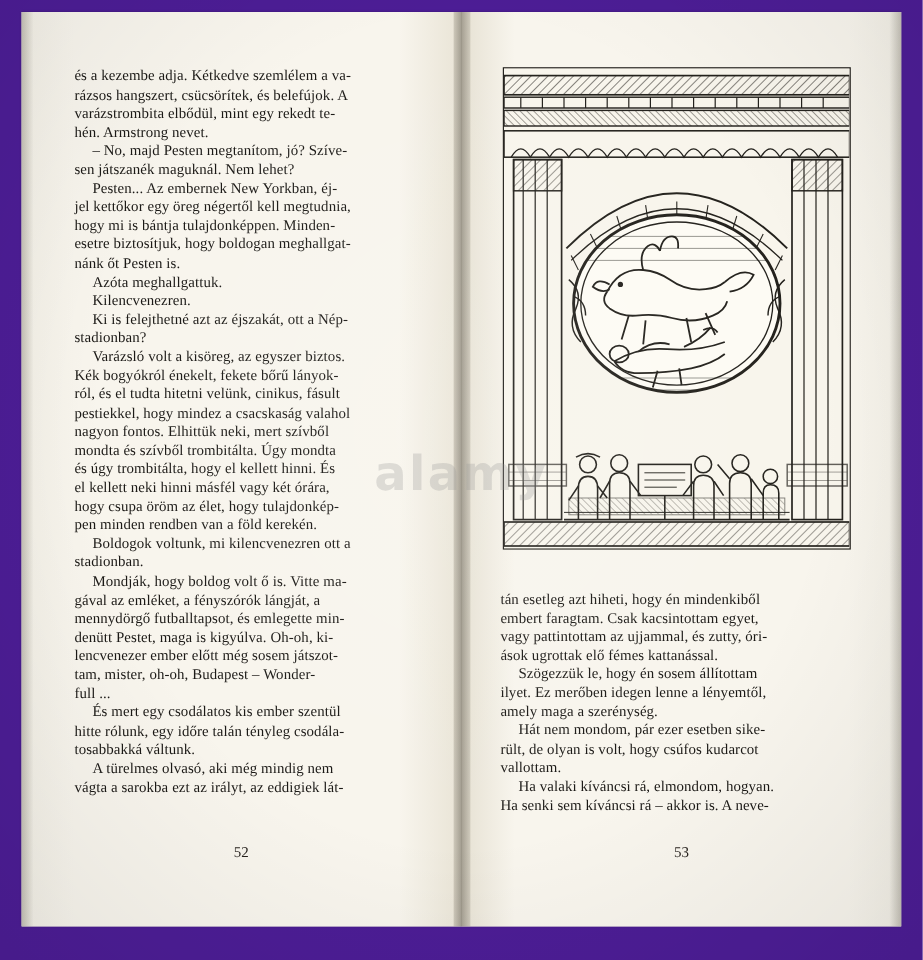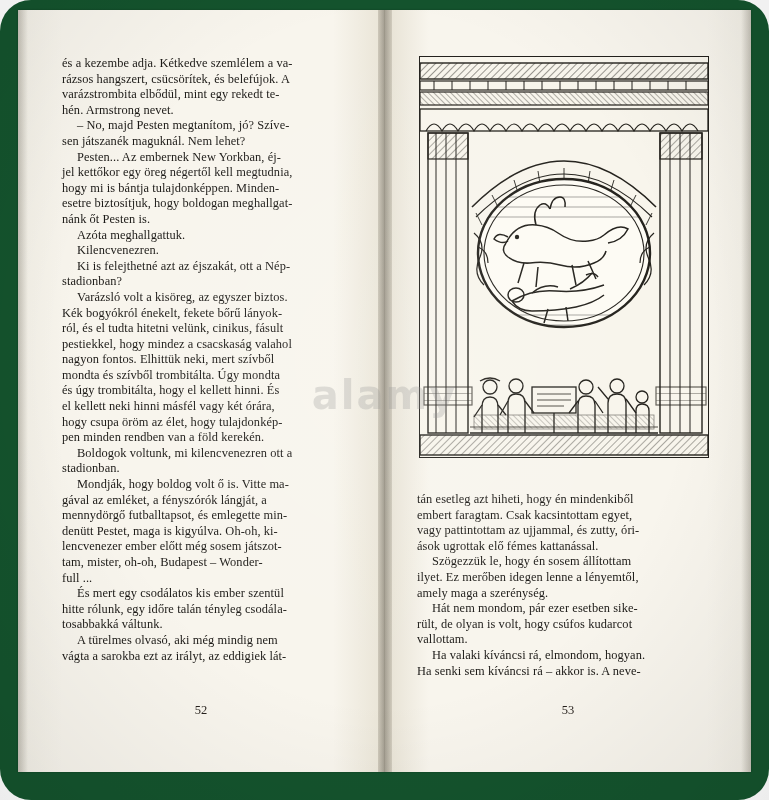--- a/index.html
+++ b/index.html
@@ -11,22 +11,21 @@
     width: 769px;
     height: 800px;
     overflow: hidden;
     font-family: "Liberation Serif", serif;
   }
 
   .scan {
     position: relative;
     width: 769px;
     height: 800px;
-    background: #14532d;
-    border-radius: 31px;
+    background: #4c1d95;
   }
 
   
   .scan::after {
     content: "";
     position: absolute;
     inset: 0;
     pointer-events: none;
     background:
       radial-gradient(ellipse at 50% 45%, rgba(255,255,255,0.10) 0%, rgba(0,0,0,0.00) 55%, rgba(0,0,0,0.07) 100%);

